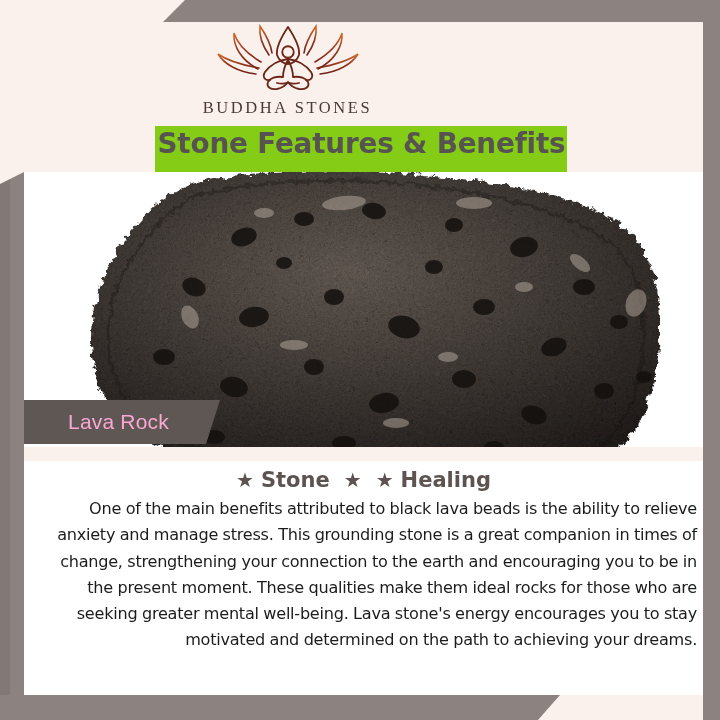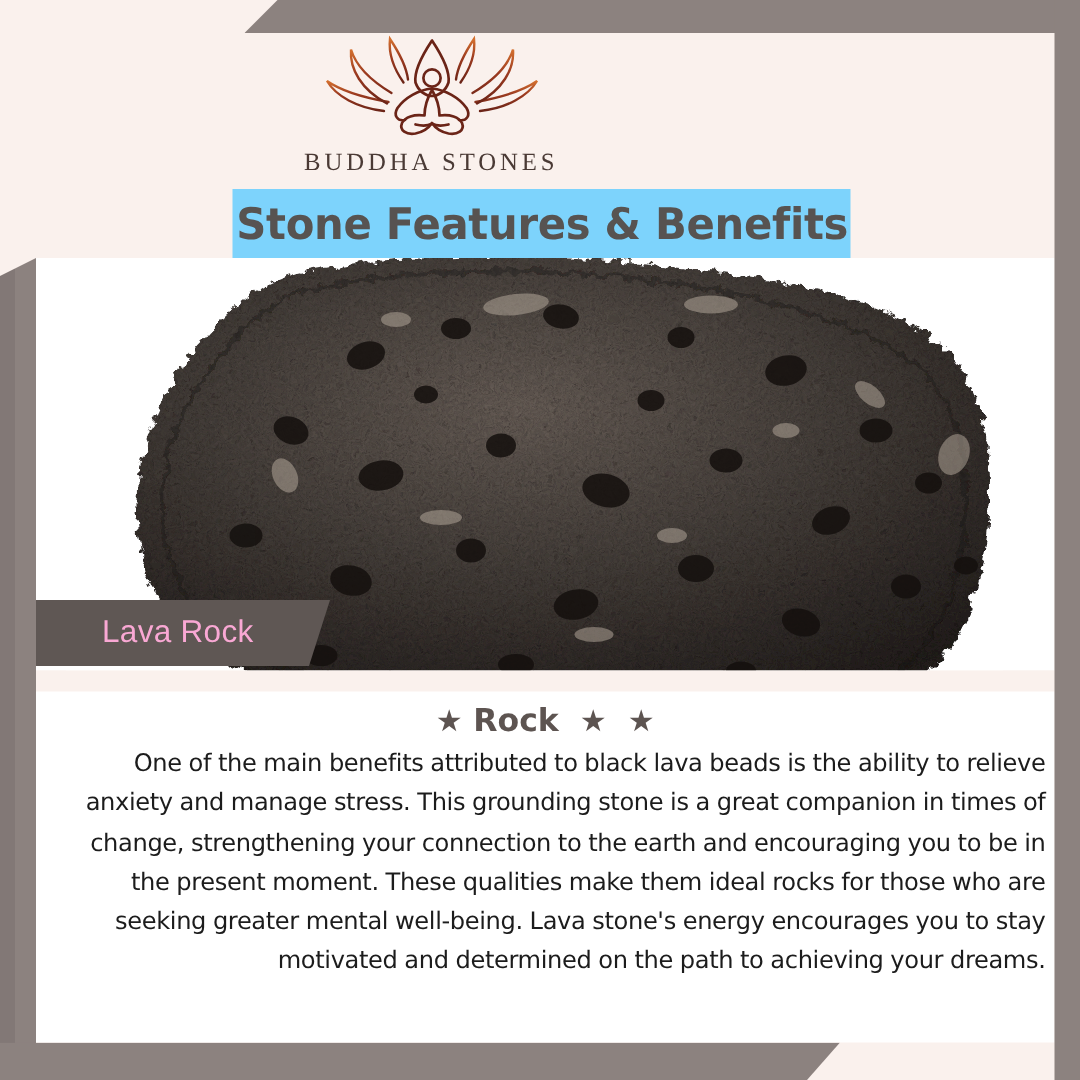--- a/index.html
+++ b/index.html
@@ -49,22 +49,22 @@
   .brand-name{
     margin-top:2px;
     font-family:"Liberation Serif", serif;
     font-size:16.5px;letter-spacing:2.6px;
     color:#4a3a35;font-weight:400;
   }
 
   
   .title-banner{
     position:absolute;left:155px;top:126px;width:412px;height:46px;
-    background:#7dd3fc;
-    display:flex;align-items:center;justify-content:center;
+    background:#84cc16;
+    display:flex;justify-content:center;
   }
   .title-text{
     font-family:"DejaVu Sans", sans-serif;
     font-weight:bold;
     font-size:29px;
     letter-spacing:-0.2px;
     color:#575351;
     white-space:nowrap;
     transform:scaleX(0.96);
   }
@@ -251,27 +251,28 @@
   <div class="rock-label">
     <span>Lava Rock</span>
   </div>
 
   <div class="sep-strip"></div>
 
   <div class="content">
     <div class="keywords">
       <div class="kw">
         <span class="star">★</span>
-        <span>Rock</span>
+        <span>Stone</span>
       </div>
       <div class="kw">
         <span class="star">★</span>
       </div>
       <div class="kw">
         <span class="star">★</span>
+        <span>Healing</span>
       </div>
     </div>
     <p class="body-text">One of the main benefits attributed to black lava beads is the ability to relieve anxiety and manage stress. This grounding stone is a great companion in times of change, strengthening your connection to the earth and encouraging you to be in the present moment. These qualities make them ideal rocks for those who are seeking greater mental well-being. Lava stone's energy encourages you to stay motivated and determined on the path to achieving your dreams.</p>
   </div>
 
   <div class="frame-top"></div>
   <div class="frame-right"></div>
   <div class="frame-left"></div>
   <div class="frame-left-shadow"></div>
   <div class="frame-bottom"></div>

